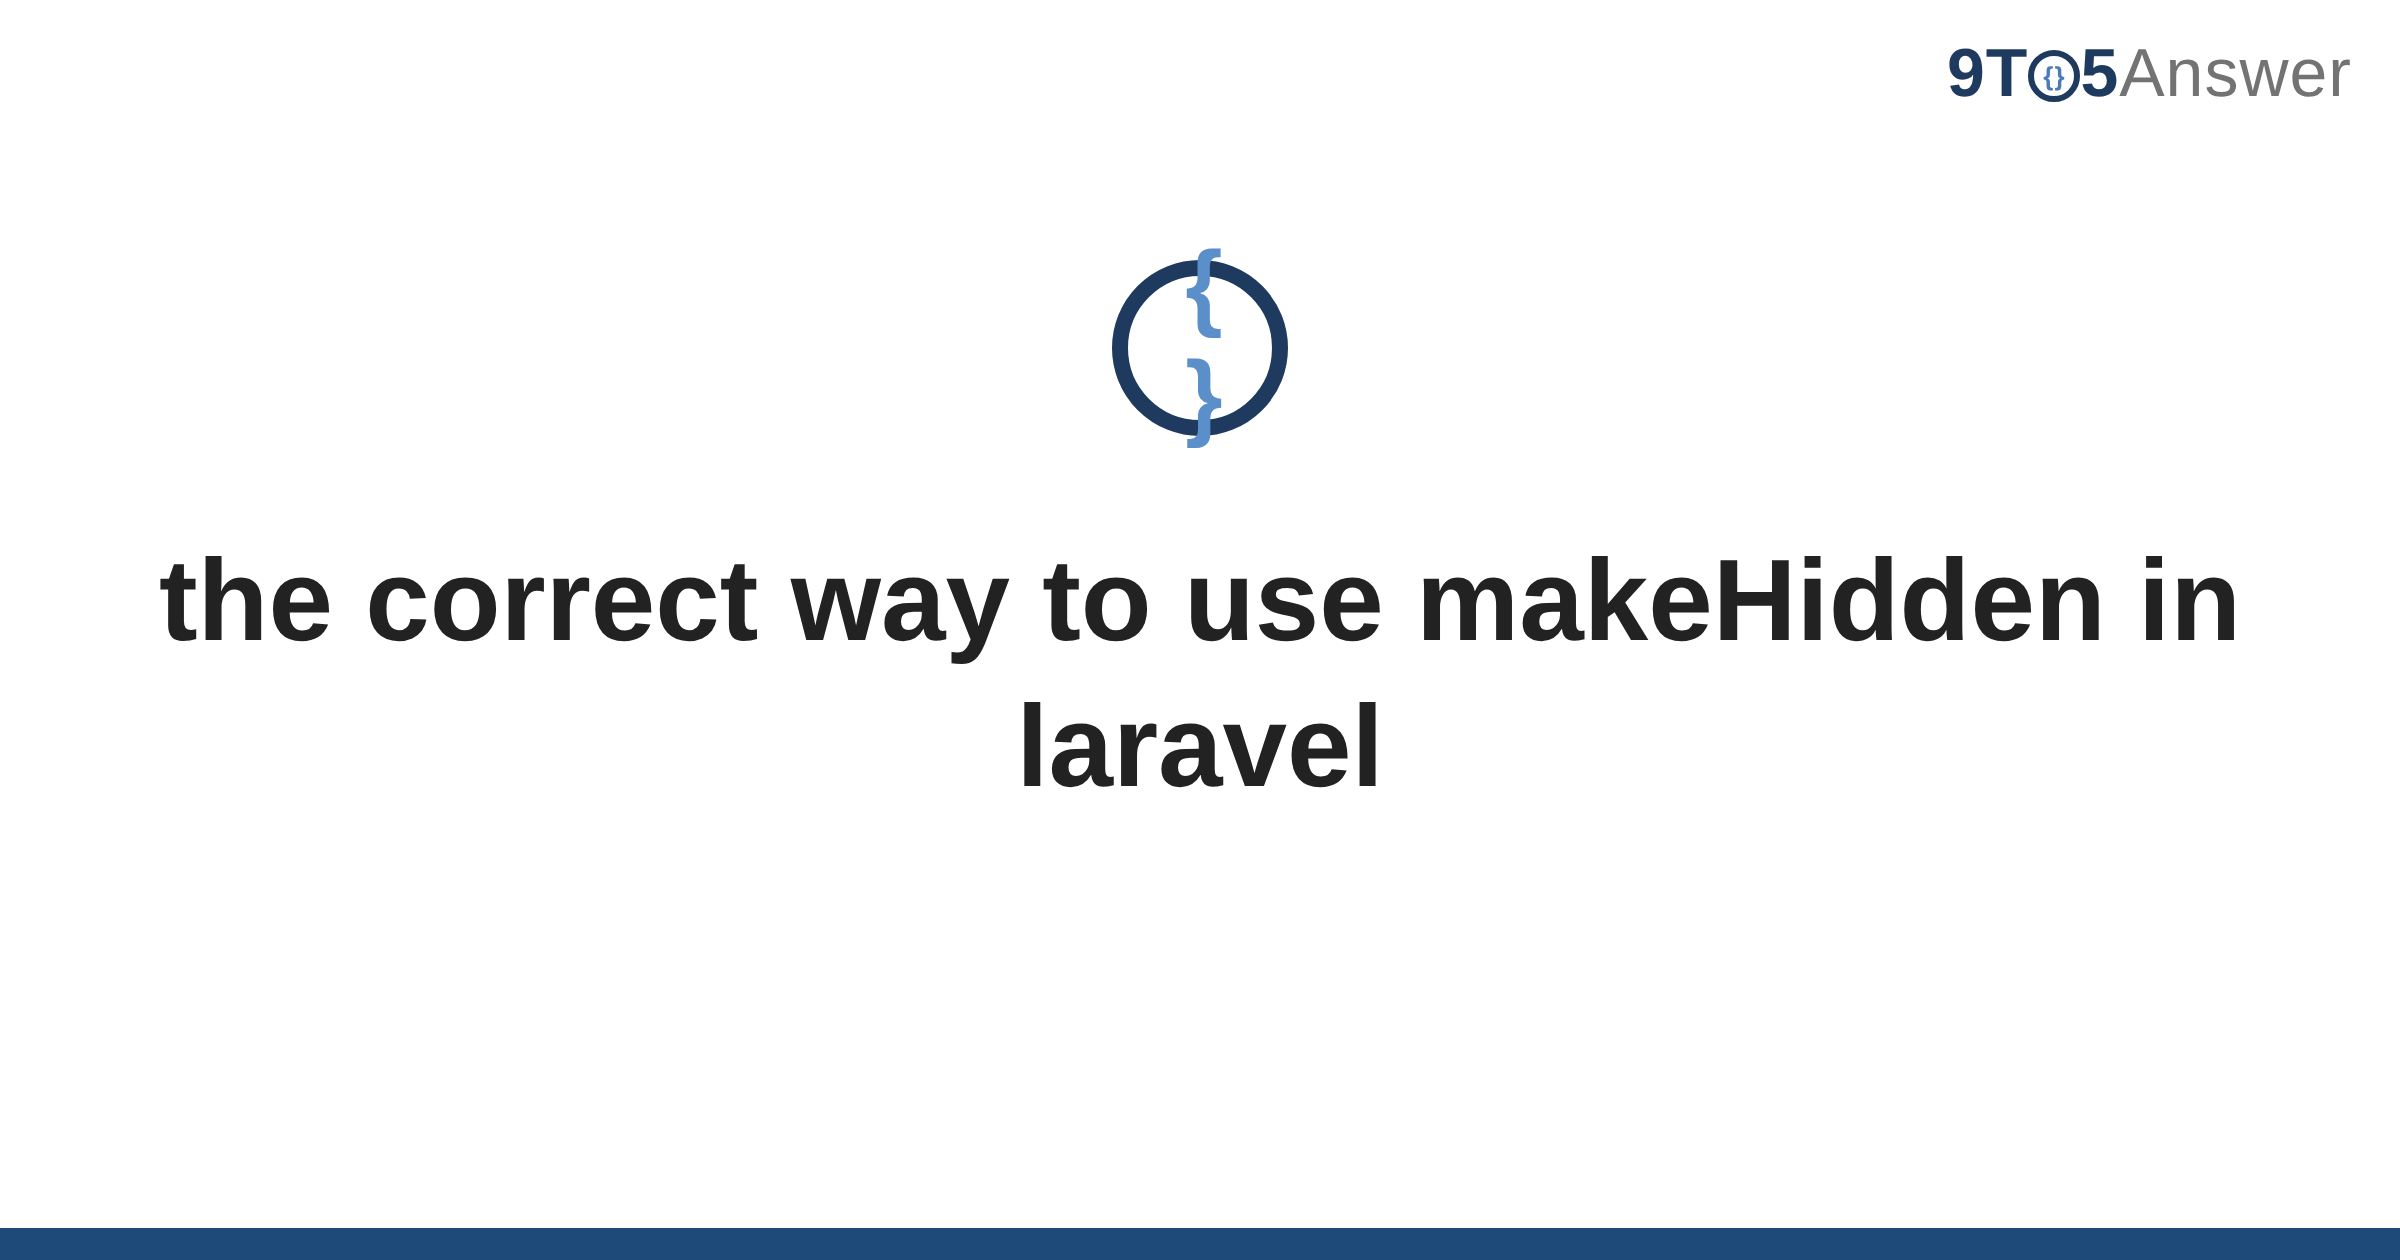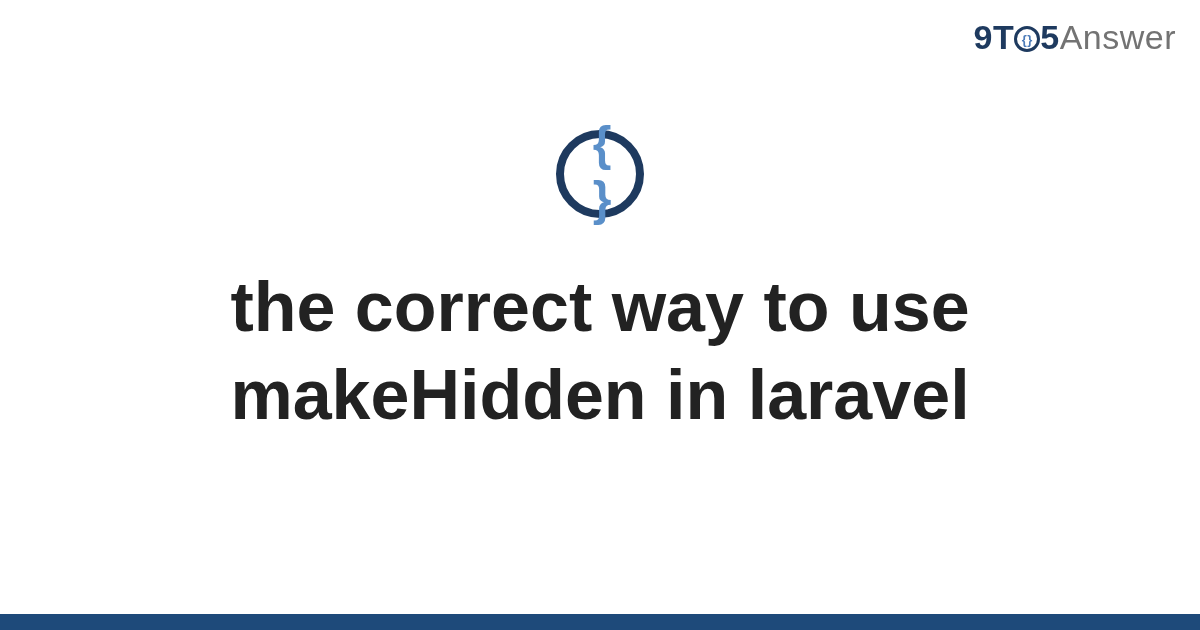--- a/index.html
+++ b/index.html
@@ -77,21 +77,21 @@
       left: 50%;
       transform: translate(-50%, -50%);
       font-size: 48px;
       font-weight: 700;
       color: #5a8fc9;
       letter-spacing: -4px;
       font-family: Arial, sans-serif;
     }
     .title {
       margin-top: 42px;
-      font-size: 70px;
+      font-size: 58px;
       font-weight: 700;
       color: #222222;
       line-height: 1.25;
       padding: 0 40px;
     }
     .footer-bar {
       position: absolute;
       bottom: 0;
       left: 0;
       right: 0;

